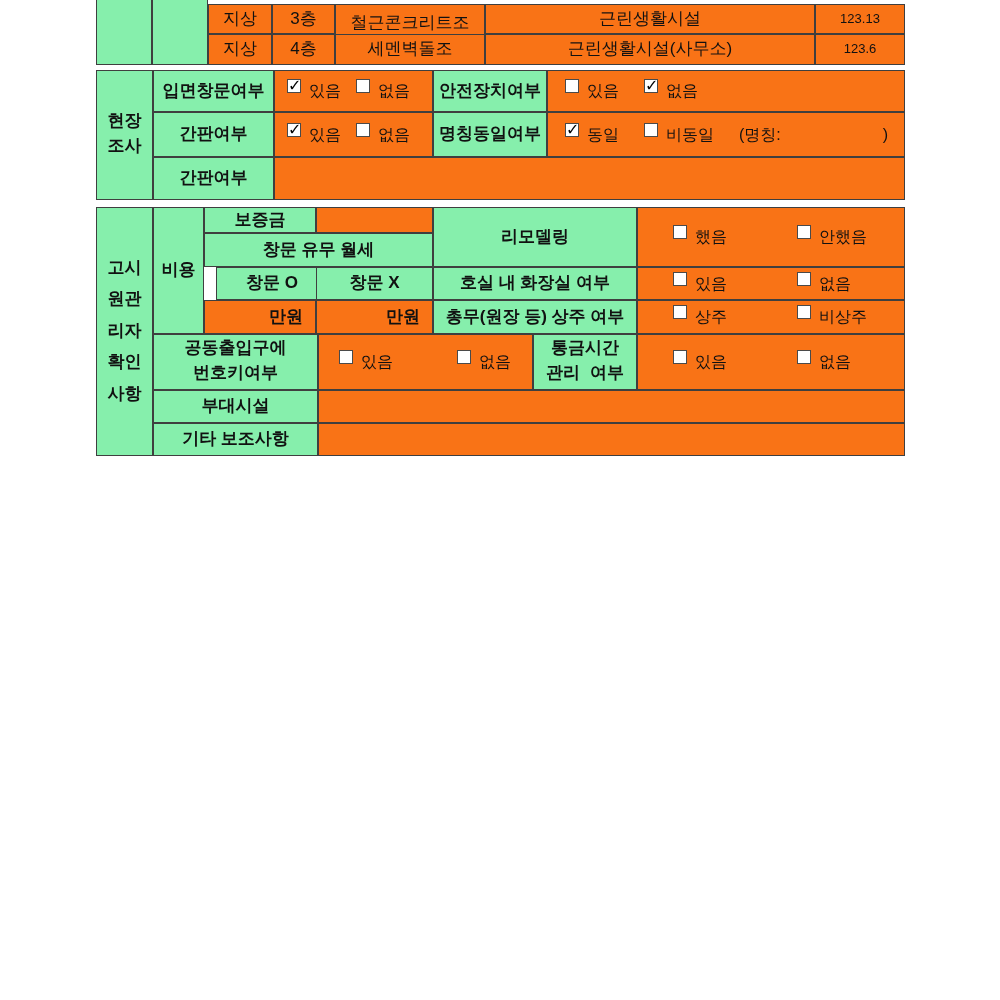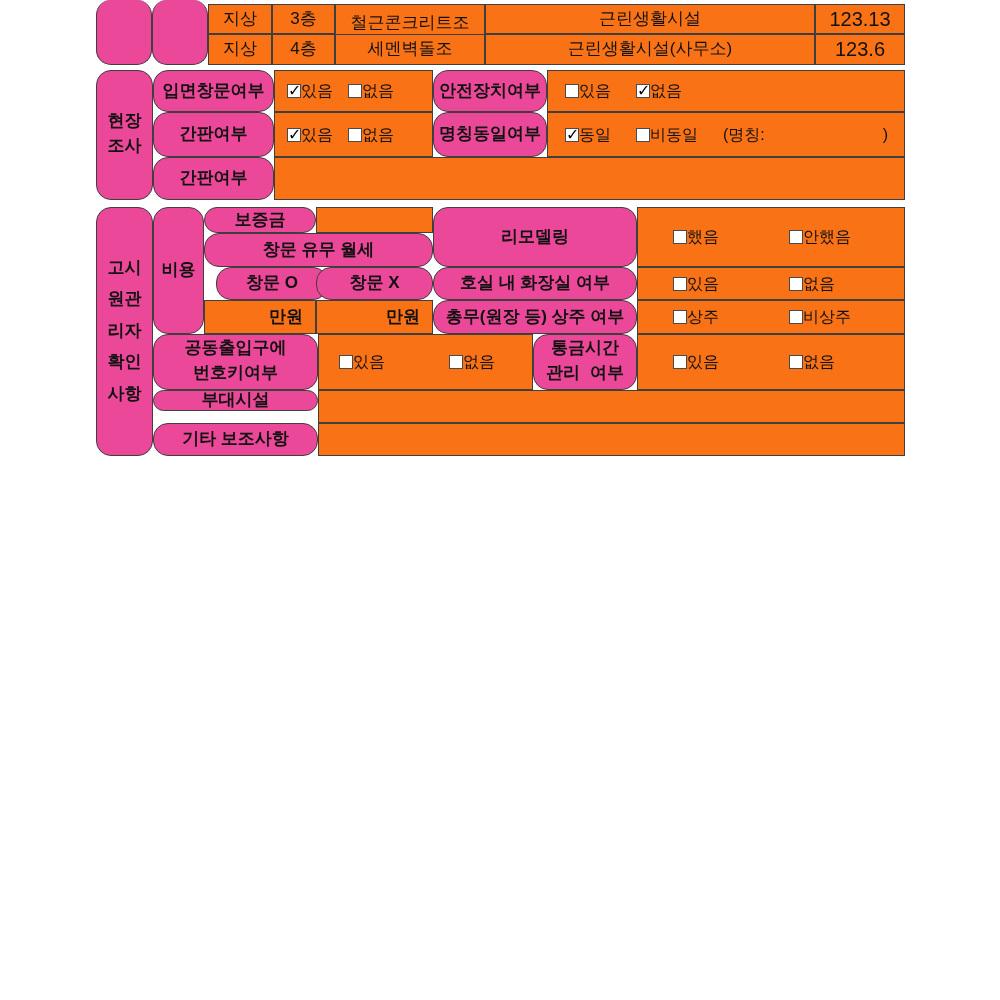--- a/index.html
+++ b/index.html
@@ -6,26 +6,26 @@
   body{
     width:1000px;height:1000px;background:#ffffff;position:relative;
     font-family:"Liberation Sans","DejaVu Sans",sans-serif;color:#111;
     overflow:hidden;
   }
   .cell{
     position:absolute;box-sizing:border-box;border:1px solid #3f3f3f;
     background:#f97316;display:flex;align-items:center;justify-content:center;
     font-size:17px;line-height:1.45;
   }
-  .hd{background:#ec4899;font-weight:bold;border-radius:15px;}
+  .hd{background:#86efac;font-weight:bold;}
   .prel{white-space:pre-line;text-align:center;font-family:Liberation Mono, monospace;}
-  .num{font-size:20px;}
+  .num{font-size:13px;}
   .right{justify-content:flex-end;padding-right:12px;font-weight:bold;}
   .cbcell{justify-content:flex-start;}
-  .opt{display:flex;align-items:center;font-size:16px;}
+  .opt{display:flex;gap:8px;font-size:16px;}
   .cb{
     position:relative;flex:none;width:14px;height:14px;
     border:1px solid #4a4a4a;background:#fff;box-sizing:border-box;
   }
   .cb.checked::before{
     content:"\2713";position:absolute;left:0px;top:-4px;
     font-size:16px;font-weight:bold;color:#000;line-height:1.2;
   }
   .paren{font-size:16px;}
   .spacer{flex:1;}
@@ -179,17 +179,17 @@
     <span class="opt">
       <span class="cb"></span>
       <span>있음</span>
     </span>
     <span class="opt">
       <span class="cb"></span>
       <span>없음</span>
     </span>
   </div>
 
-  <div class="cell hd" style="left:153px;top:390px;width:165px;height:21px;">부대시설</div>
+  <div class="cell hd" style="left:153px;top:390px;width:165px;height:33px;">부대시설</div>
   <div class="cell" style="left:318px;top:390px;width:587px;height:33px;"></div>
   <div class="cell hd" style="left:153px;top:423px;width:165px;height:33px;">기타 보조사항</div>
   <div class="cell" style="left:318px;top:423px;width:587px;height:33px;"></div>
 </div>
 
 </body></html>

